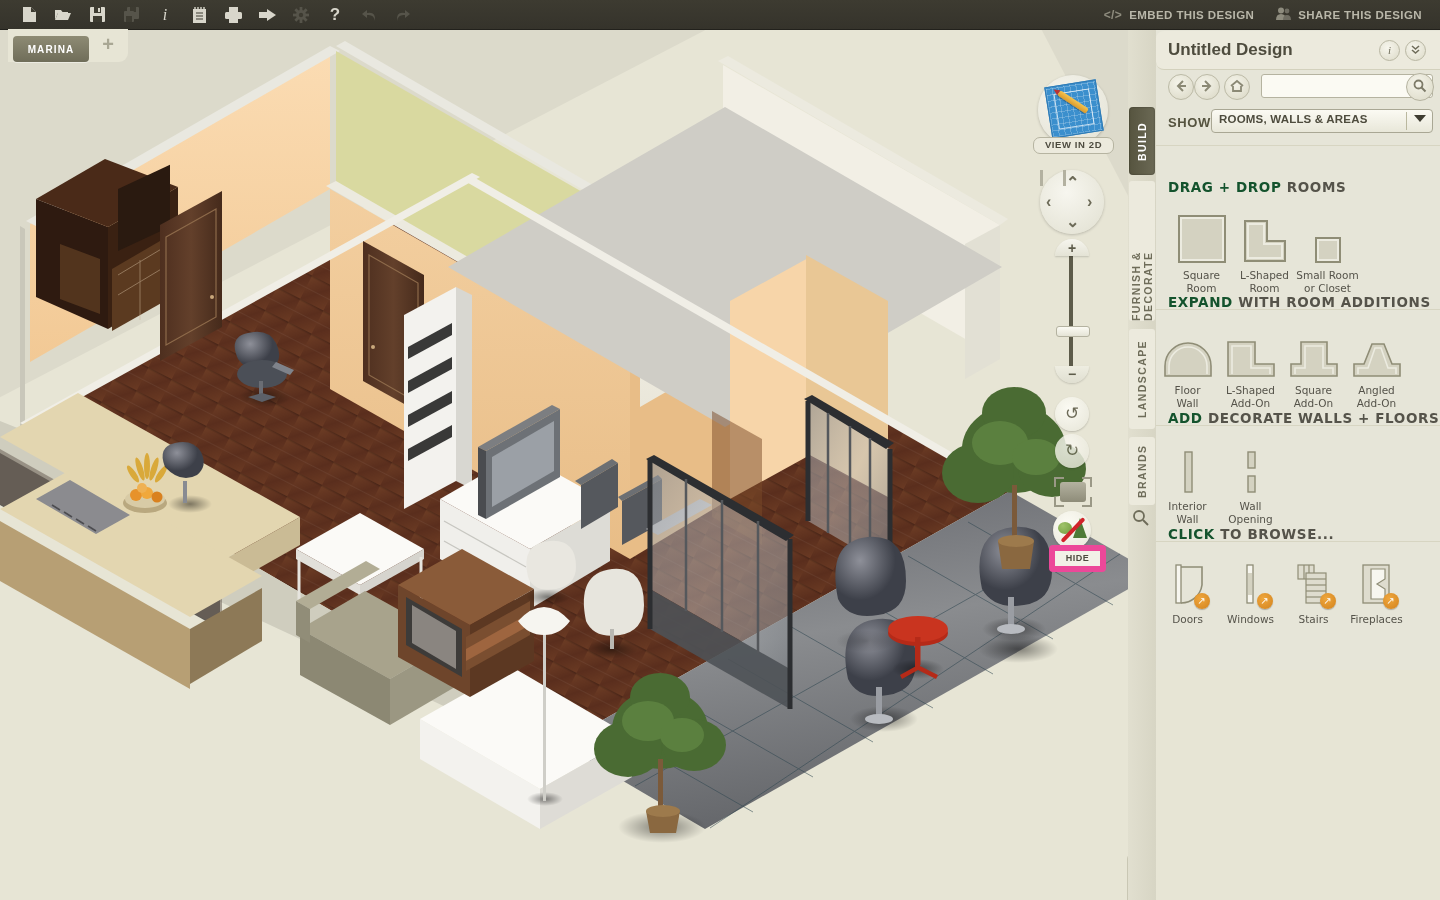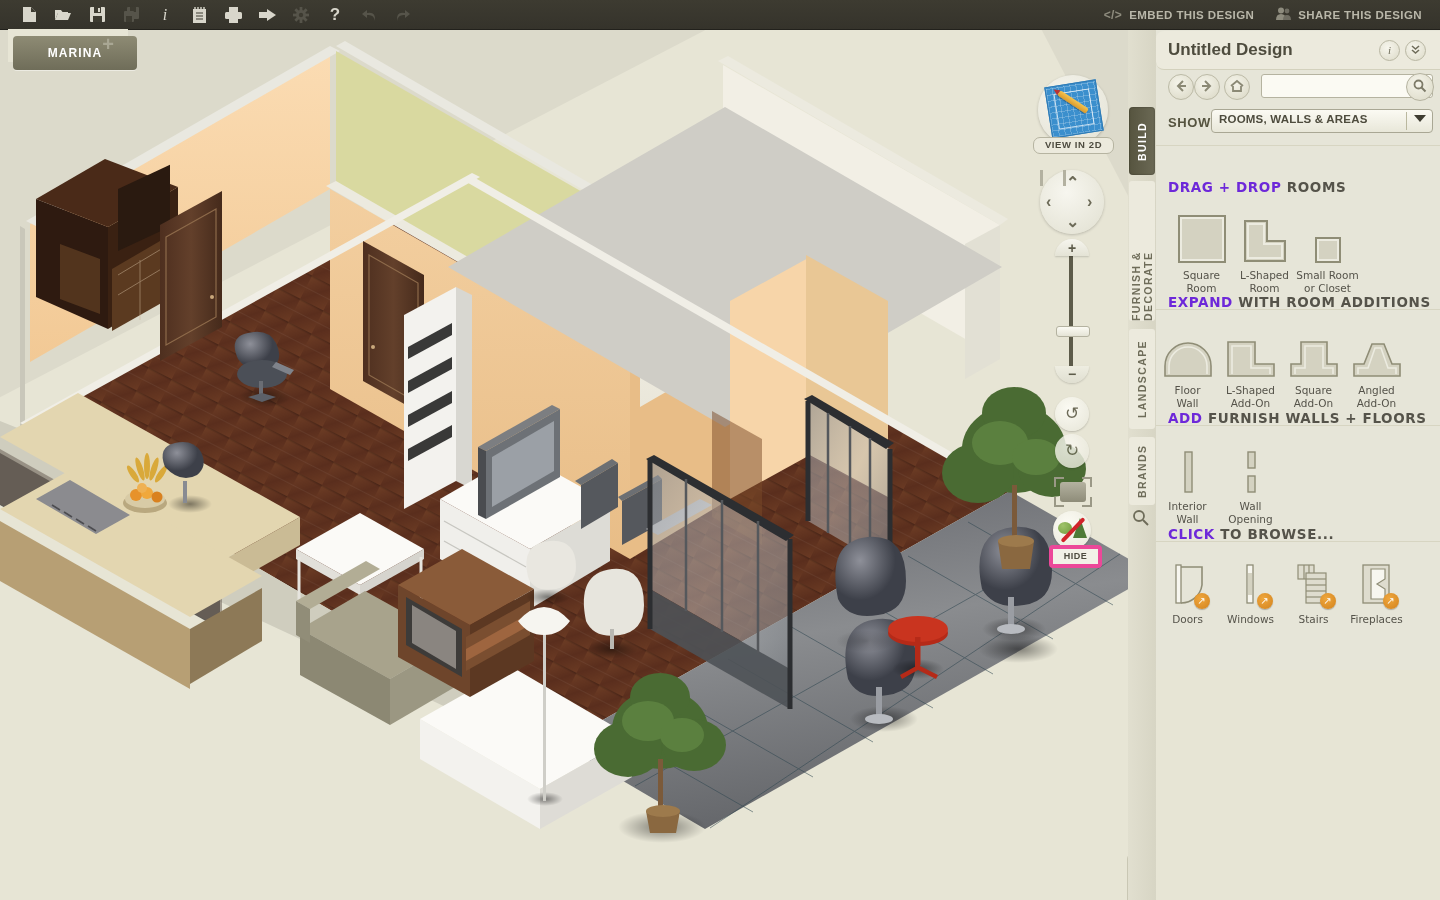--- a/index.html
+++ b/index.html
@@ -18,36 +18,36 @@
   .tb-link{display:flex;align-items:center;gap:7px;color:#b9b7a9;font-size:11.5px;
     letter-spacing:.4px;font-weight:bold;cursor:pointer;padding:0 8px;}
   .tb-link .g{color:#8e8c7e;font-size:12px;font-weight:bold;}
 
   
   .tabbar{position:absolute;left:0;top:29px;width:1440px;height:33px;background:transparent;}
   .tabstrip{position:absolute;left:8px;top:0;width:120px;height:33px;
     background:#e7e5d5;border-radius:0 0 9px 0;}
   .tabstrip:after{content:"";position:absolute;left:0;top:0;width:128px;height:33px;
     background:#e7e5d5;border-radius:0 0 9px 0;z-index:-1;}
-  .doc-tab{position:absolute;left:13px;top:7px;height:34px;min-width:76px;padding:0 24px;
-    background:linear-gradient(#8e8b74,#6f6d59);border-radius:4px;color:#fff;font-size:12px;
+  .doc-tab{position:absolute;left:13px;top:7px;height:26px;min-width:76px;padding:0 0;
+    background:linear-gradient(#8e8b74,#6f6d59);border-radius:4px;color:#fff;font-size:10px;
     font-weight:bold;letter-spacing:1.1px;display:flex;align-items:center;justify-content:center;
     box-shadow:0 1px 0 rgba(255,255,255,.45);cursor:pointer;}
   .tab-plus{position:absolute;left:99px;top:5px;width:18px;height:20px;color:#a9a794;
     font-size:20px;line-height:20px;font-weight:bold;text-align:center;cursor:pointer;}
 
   
   .canvas{position:absolute;left:0;top:29px;width:1128px;height:871px;
     background:#eab308;overflow:hidden;}
   .sky{position:absolute;inset:0;background:#dcdacb;}
   .ground{position:absolute;left:-120px;top:130px;width:1400px;height:1000px;
     background:#e7e5d5;transform:rotate(-27.5deg);}
 
   .lbl-hide{position:absolute;left:1049px;top:516px;width:45px;height:15px;
-    background:#f2f1e7;border:4px solid #ec4899;border-radius:4px;font-size:9px;
+    background:#f2f1e7;border:6px solid #ec4899;border-radius:4px;font-size:9px;
     font-weight:bold;color:#4d4b3f;text-align:center;line-height:14px;letter-spacing:.5px;}
 
   
   .view2d{position:absolute;left:1038px;top:46px;width:70px;height:70px;
     border-radius:50%;background:radial-gradient(circle at 40% 35%,#f6f5ee,#e3e2d4);
     box-shadow:0 1px 3px rgba(0,0,0,.22);cursor:pointer;}
   .bp{position:absolute;left:10px;top:8px;width:50px;height:50px;
     background:repeating-linear-gradient(0deg,rgba(255,255,255,.22) 0 1px,transparent 1px 6px),
                repeating-linear-gradient(90deg,rgba(255,255,255,.22) 0 1px,transparent 1px 6px),
                #3b8fcd;border:1px solid #2f7ab4;transform:rotate(-9deg);}
@@ -153,21 +153,21 @@
     background:linear-gradient(#fbfaf3,#e8e7d9);border:1px solid #a9a794;border-radius:4px;cursor:pointer;padding-left:12px;}
   .select span{position:absolute;left:7px;top:3px;font-size:11.5px;font-weight:bold;color:#4e4c3e;letter-spacing:.2px;}
   .select .div{position:absolute;right:25px;top:2px;width:1px;height:18px;background:#bab89f;}
   .select .car{position:absolute;right:6px;top:5px;width:0;height:0;
     border-left:6px solid transparent;border-right:6px solid transparent;border-top:7px solid #3f3d32;}
 
   .sep{position:absolute;left:0;width:284px;height:1px;background:#d7d5c2;}
 
   .sect-title{position:absolute;left:12px;font-size:13.5px;font-weight:bold;
     letter-spacing:.6px;color:#55534a;font-family:"DejaVu Sans",sans-serif;}
-  .sect-title b{color:#6d28d9;}
+  .sect-title b{color:#14532d;}
 
   .grid{position:absolute;left:0;width:284px;display:flex;}
   .cell{flex:0 0 63px;display:flex;flex-direction:column;align-items:center;cursor:pointer;}
   .cell .art{height:44px;display:flex;align-items:flex-end;justify-content:center;position:relative;}
   .cell .cap2{margin-top:6px;font-size:10.5px;line-height:12.5px;color:#55534a;text-align:center;
     font-family:"DejaVu Sans",sans-serif;}
   .sq-room{border:2px solid #8f8d76;background:#d4d2c1;box-shadow:inset 0 0 0 2px #ecebe0;}
   .badge{position:absolute;right:4px;bottom:-2px;width:16px;height:16px;border-radius:50%;
     background:radial-gradient(circle at 40% 35%,#efa73e,#d2821c);color:#fff;font-size:10px;
     line-height:16px;text-align:center;box-shadow:0 1px 1px rgba(0,0,0,.25);}
@@ -733,21 +733,21 @@
           </svg>
         </div>
         <div class="cap2"><span>Angled</span><br><span>Add-On</span></div>
       </div>
     </div>
 
     <div class="sep" style="top:396px"></div>
 
     <div class="sect-title" style="top:381px">
       <b>ADD</b>
-      <span>FURNISH WALLS + FLOORS</span>
+      <span>DECORATE WALLS + FLOORS</span>
     </div>
     <div class="grid" style="top:421px;left:0px">
       <div class="cell">
         <div class="art">
           <svg width="52" height="44" viewBox="0 0 52 44">
             <rect x="23" y="2" width="7" height="40" fill="#d4d2c1" stroke="#8f8d76" stroke-width="1.4"></rect>
           </svg>
         </div>
         <div class="cap2"><span>Interior</span><br><span>Wall</span></div>
       </div>

